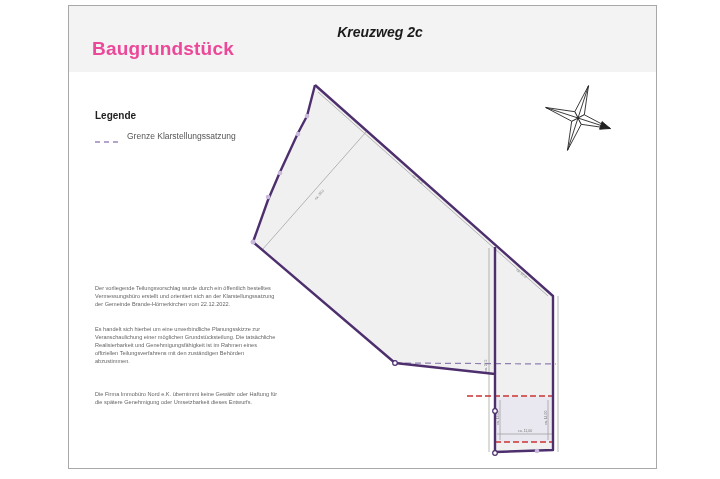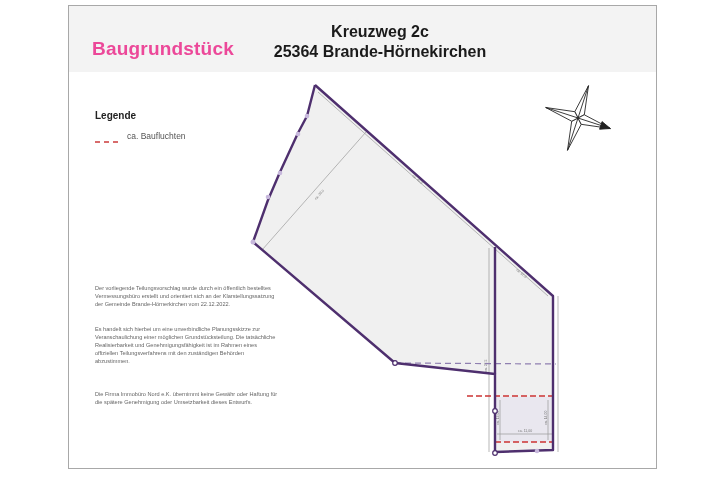--- a/index.html
+++ b/index.html
@@ -1,48 +1,47 @@
 <!DOCTYPE html>
 <html><head>
 <meta charset="utf-8">
 <style>
   html,body{margin:0;padding:0;background:#ffffff;}
   body{width:720px;height:479px;position:relative;overflow:hidden;font-family:"Liberation Sans",sans-serif;}
   .frame{position:absolute;left:68px;top:5px;width:589px;height:464px;border:1px solid #a8a8a8;box-sizing:border-box;background:#fff;}
   .header{position:absolute;left:69px;top:6px;width:587px;height:66px;background:#f3f3f3;}
   .title{position:absolute;left:92px;top:38px;font-size:19px;font-weight:bold;color:#ec4899;letter-spacing:0.2px;}
-  .addr{position:absolute;left:250px;top:22px;width:260px;text-align:center;font-size:16px;font-weight:bold;color:#1a1a1a;line-height:20px;}
+  .addr{position:absolute;left:250px;top:22px;width:260px;text-align:center;font-size:14px;font-weight:bold;color:#1a1a1a;line-height:20px;font-style:italic;}
   .legend-title{position:absolute;left:95px;top:110px;font-size:10px;font-weight:bold;color:#222;}
   .legend{position:absolute;left:95px;top:130px;}
   .legend-item{display:flex;align-items:center;height:12px;}
   .swatch{width:26px;height:8px;margin-right:6px;position:relative;}
   .legend-label{font-size:8.5px;color:#555;}
   .note{position:absolute;left:95px;width:185px;font-size:5.6px;line-height:8px;color:#666;}
   svg.plan{position:absolute;left:0;top:0;}
 </style>
 </head>
 <body>
 
 <div class="frame"></div>
 <div class="header"></div>
 <div class="title">Baugrundstück</div>
 <div class="addr">
   <div>Kreuzweg 2c</div>
-  <div>25364 Brande-Hörnekirchen</div>
 </div>
 
 <div class="legend-title">Legende</div>
 <div class="legend">
   <div class="legend-item">
     <span class="swatch">
       <svg width="26" height="8">
-          <line x1="0" y1="4" x2="26" y2="4" stroke="#cc3b3b" stroke-width="1.6" stroke-dasharray="5,4"></line>
+          <line x1="0" y1="4" x2="26" y2="4" stroke="#9a86b8" stroke-width="1.3" stroke-dasharray="5,4"></line>
         </svg>
     </span>
-    <span class="legend-label">ca. Baufluchten</span>
+    <span class="legend-label">Grenze Klarstellungssatzung</span>
   </div>
 </div>
 
 <div class="note" style="top:284px;">Der vorliegende Teilungsvorschlag wurde durch ein öffentlich bestelltes Vermessungsbüro erstellt und orientiert sich an der Klarstellungssatzung der Gemeinde Brande-Hörnerkirchen vom 22.12.2022.</div>
 <div class="note" style="top:325px;">Es handelt sich hierbei um eine unverbindliche Planungsskizze zur Veranschaulichung einer möglichen Grundstücksteilung. Die tatsächliche Realisierbarkeit und Genehmigungsfähigkeit ist im Rahmen eines offiziellen Teilungsverfahrens mit den zuständigen Behörden abzustimmen.</div>
 <div class="note" style="top:390px;">Die Firma Immobüro Nord e.K. übernimmt keine Gewähr oder Haftung für die spätere Genehmigung oder Umsetzbarkeit dieses Entwurfs.</div>
 
 <svg class="plan" width="720" height="479">
 
   <polygon points="315,85 553,296 553,450 495,452 495,374 395,363 253,242 268,200 280,172 298,133 307,116" fill="#f0f0f0" stroke="none"></polygon>

